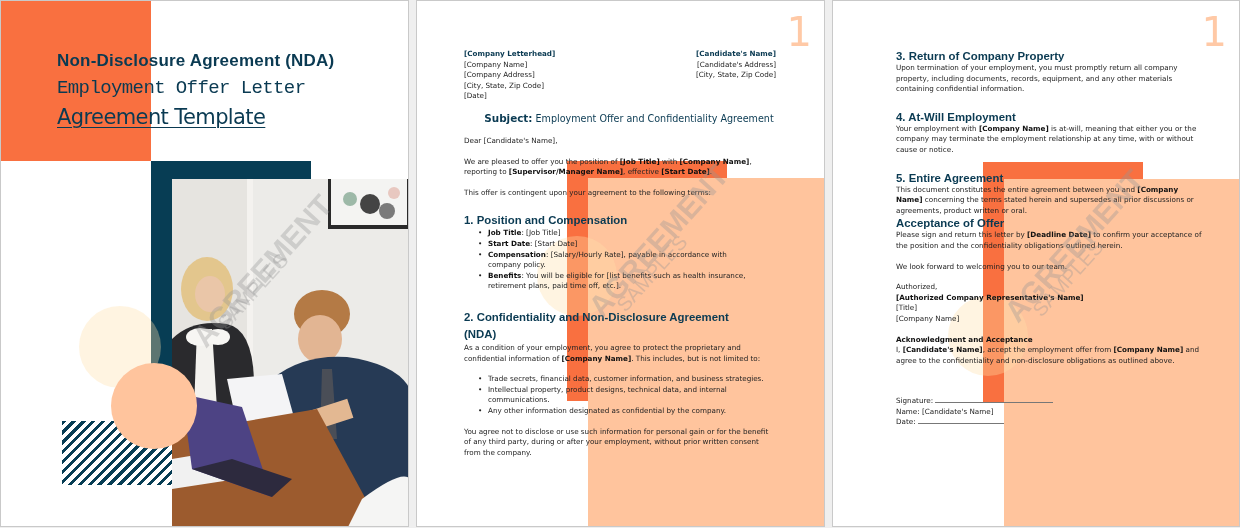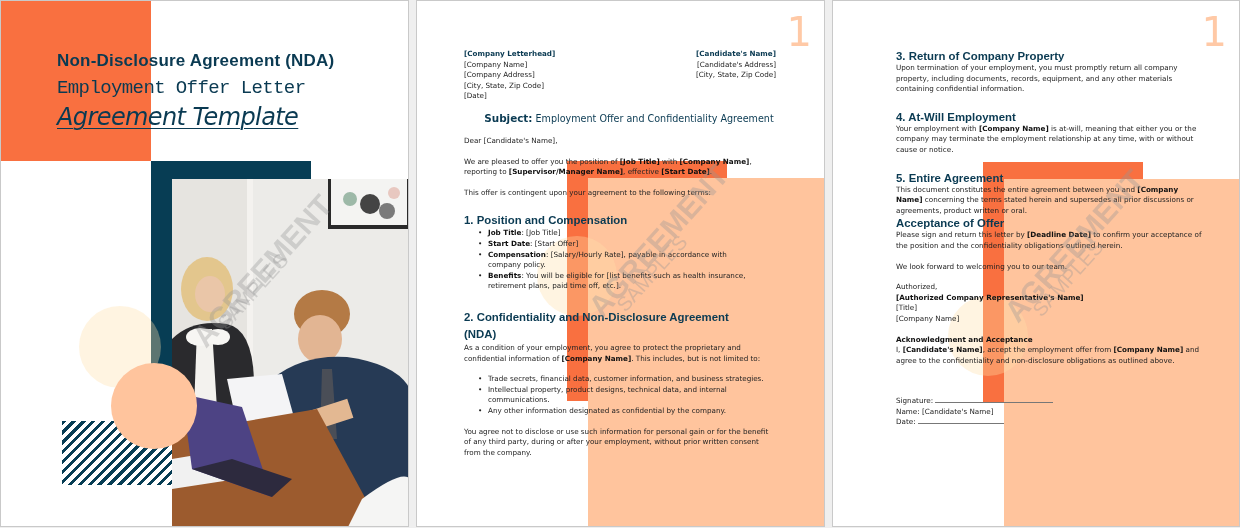--- a/index.html
+++ b/index.html
@@ -10,21 +10,21 @@
   #p2{left:416px;width:409px;}
   #p3{left:832px;width:408px;}
 
   
   .cv-orange{position:absolute;left:0;top:0;width:150px;height:160px;background:#f97040;}
   .cv-navy{position:absolute;left:150px;top:160px;width:160px;height:265px;background:#073d54;}
   .cv-photo{position:absolute;left:171px;top:178px;width:238px;height:350px;overflow:hidden;background:#e9e6e1;}
   .cv-title{position:absolute;left:48px;top:50px;color:#0a3a52;margin-left:8px;}
   .cv-t1{font-family:"Liberation Sans",sans-serif;font-weight:bold;font-size:17px;letter-spacing:0.2px;}
   .cv-t2{font-family:Liberation Mono, monospace;font-size:19px;line-height:29px;margin-top:3px;font-weight:normal;letter-spacing:-0.6px;}
-  .cv-t3{font-family:"DejaVu Sans",sans-serif;font-size:24px;line-height:28px;text-decoration:underline;text-decoration-thickness:1px;text-underline-offset:3px;letter-spacing:-0.6px;font-style:italic;}
+  .cv-t3{font-family:"DejaVu Sans",sans-serif;font-size:21px;line-height:28px;text-decoration:underline;text-decoration-thickness:1px;text-underline-offset:3px;letter-spacing:-0.6px;}
   .cv-circle{position:absolute;left:110px;top:362px;width:86px;height:86px;border-radius:50%;background:#ffc49d;z-index:3;}
   .cv-stripes{position:absolute;left:61px;top:420px;width:110px;height:64px;
     background:repeating-linear-gradient(135deg,#073d54 0 3px,transparent 3px 7px);z-index:2;}
   .wm-pen{position:absolute;border-radius:50%;background:rgba(255,224,170,0.35);}
   .wm-text{position:absolute;color:rgba(150,150,150,0.35);font-family:"Liberation Sans",sans-serif;font-weight:bold;transform:rotate(-48deg);transform-origin:left top;white-space:nowrap;z-index:4;pointer-events:none;}
   .wm-sub{position:absolute;color:rgba(150,150,150,0.35);font-family:"Liberation Sans",sans-serif;transform:rotate(-48deg);transform-origin:left top;white-space:nowrap;z-index:4;pointer-events:none;}
 
   
   .page-num{position:absolute;top:8px;right:12px;font-family:"DejaVu Sans",sans-serif;font-size:40px;color:#ffc9a6;font-weight:normal;z-index:3;}
   .shape-dark{position:absolute;background:#f97040;z-index:0;}
@@ -128,21 +128,21 @@
     <div style="position:absolute;left:0;top:135px;width:300px;">
       <div>Dear [Candidate's Name],</div>
       <div style="margin-top:10px;">
         <span>We are pleased to offer you the position of </span><b>[Job Title]</b><span> with </span><b>[Company Name]</b><span>, reporting to </span><b>[Supervisor/Manager Name]</b><span>, effective </span><b>[Start Date]</b><span>.</span>
       </div>
       <div style="margin-top:10px;">This offer is contingent upon your agreement to the following terms:</div>
 
       <div class="hd" style="margin-top:15px;">1. Position and Compensation</div>
       <ul class="bl" style="margin-top:1px;width:296px;">
         <li><b>Job Title</b><span>: [Job Title]</span></li>
-        <li><b>Start Date</b><span>: [Start Offer]</span></li>
+        <li><b>Start Date</b><span>: [Start Date]</span></li>
         <li><b>Compensation</b><span>: [Salary/Hourly Rate], payable in accordance with company policy.</span></li>
         <li><b>Benefits</b><span>: You will be eligible for [list benefits such as health insurance, retirement plans, paid time off, etc.].</span></li>
       </ul>
 
       <div class="hd" style="margin-top:17px;width:300px;line-height:17px;">2. Confidentiality and Non-Disclosure Agreement (NDA)</div>
       <div>
         <span>As a condition of your employment, you agree to protect the proprietary and confidential information of </span><b>[Company Name]</b><span>. This includes, but is not limited to:</span>
       </div>
       <ul class="bl" style="margin-top:10px;width:300px;">
         <li>Trade secrets, financial data, customer information, and business strategies.</li>

